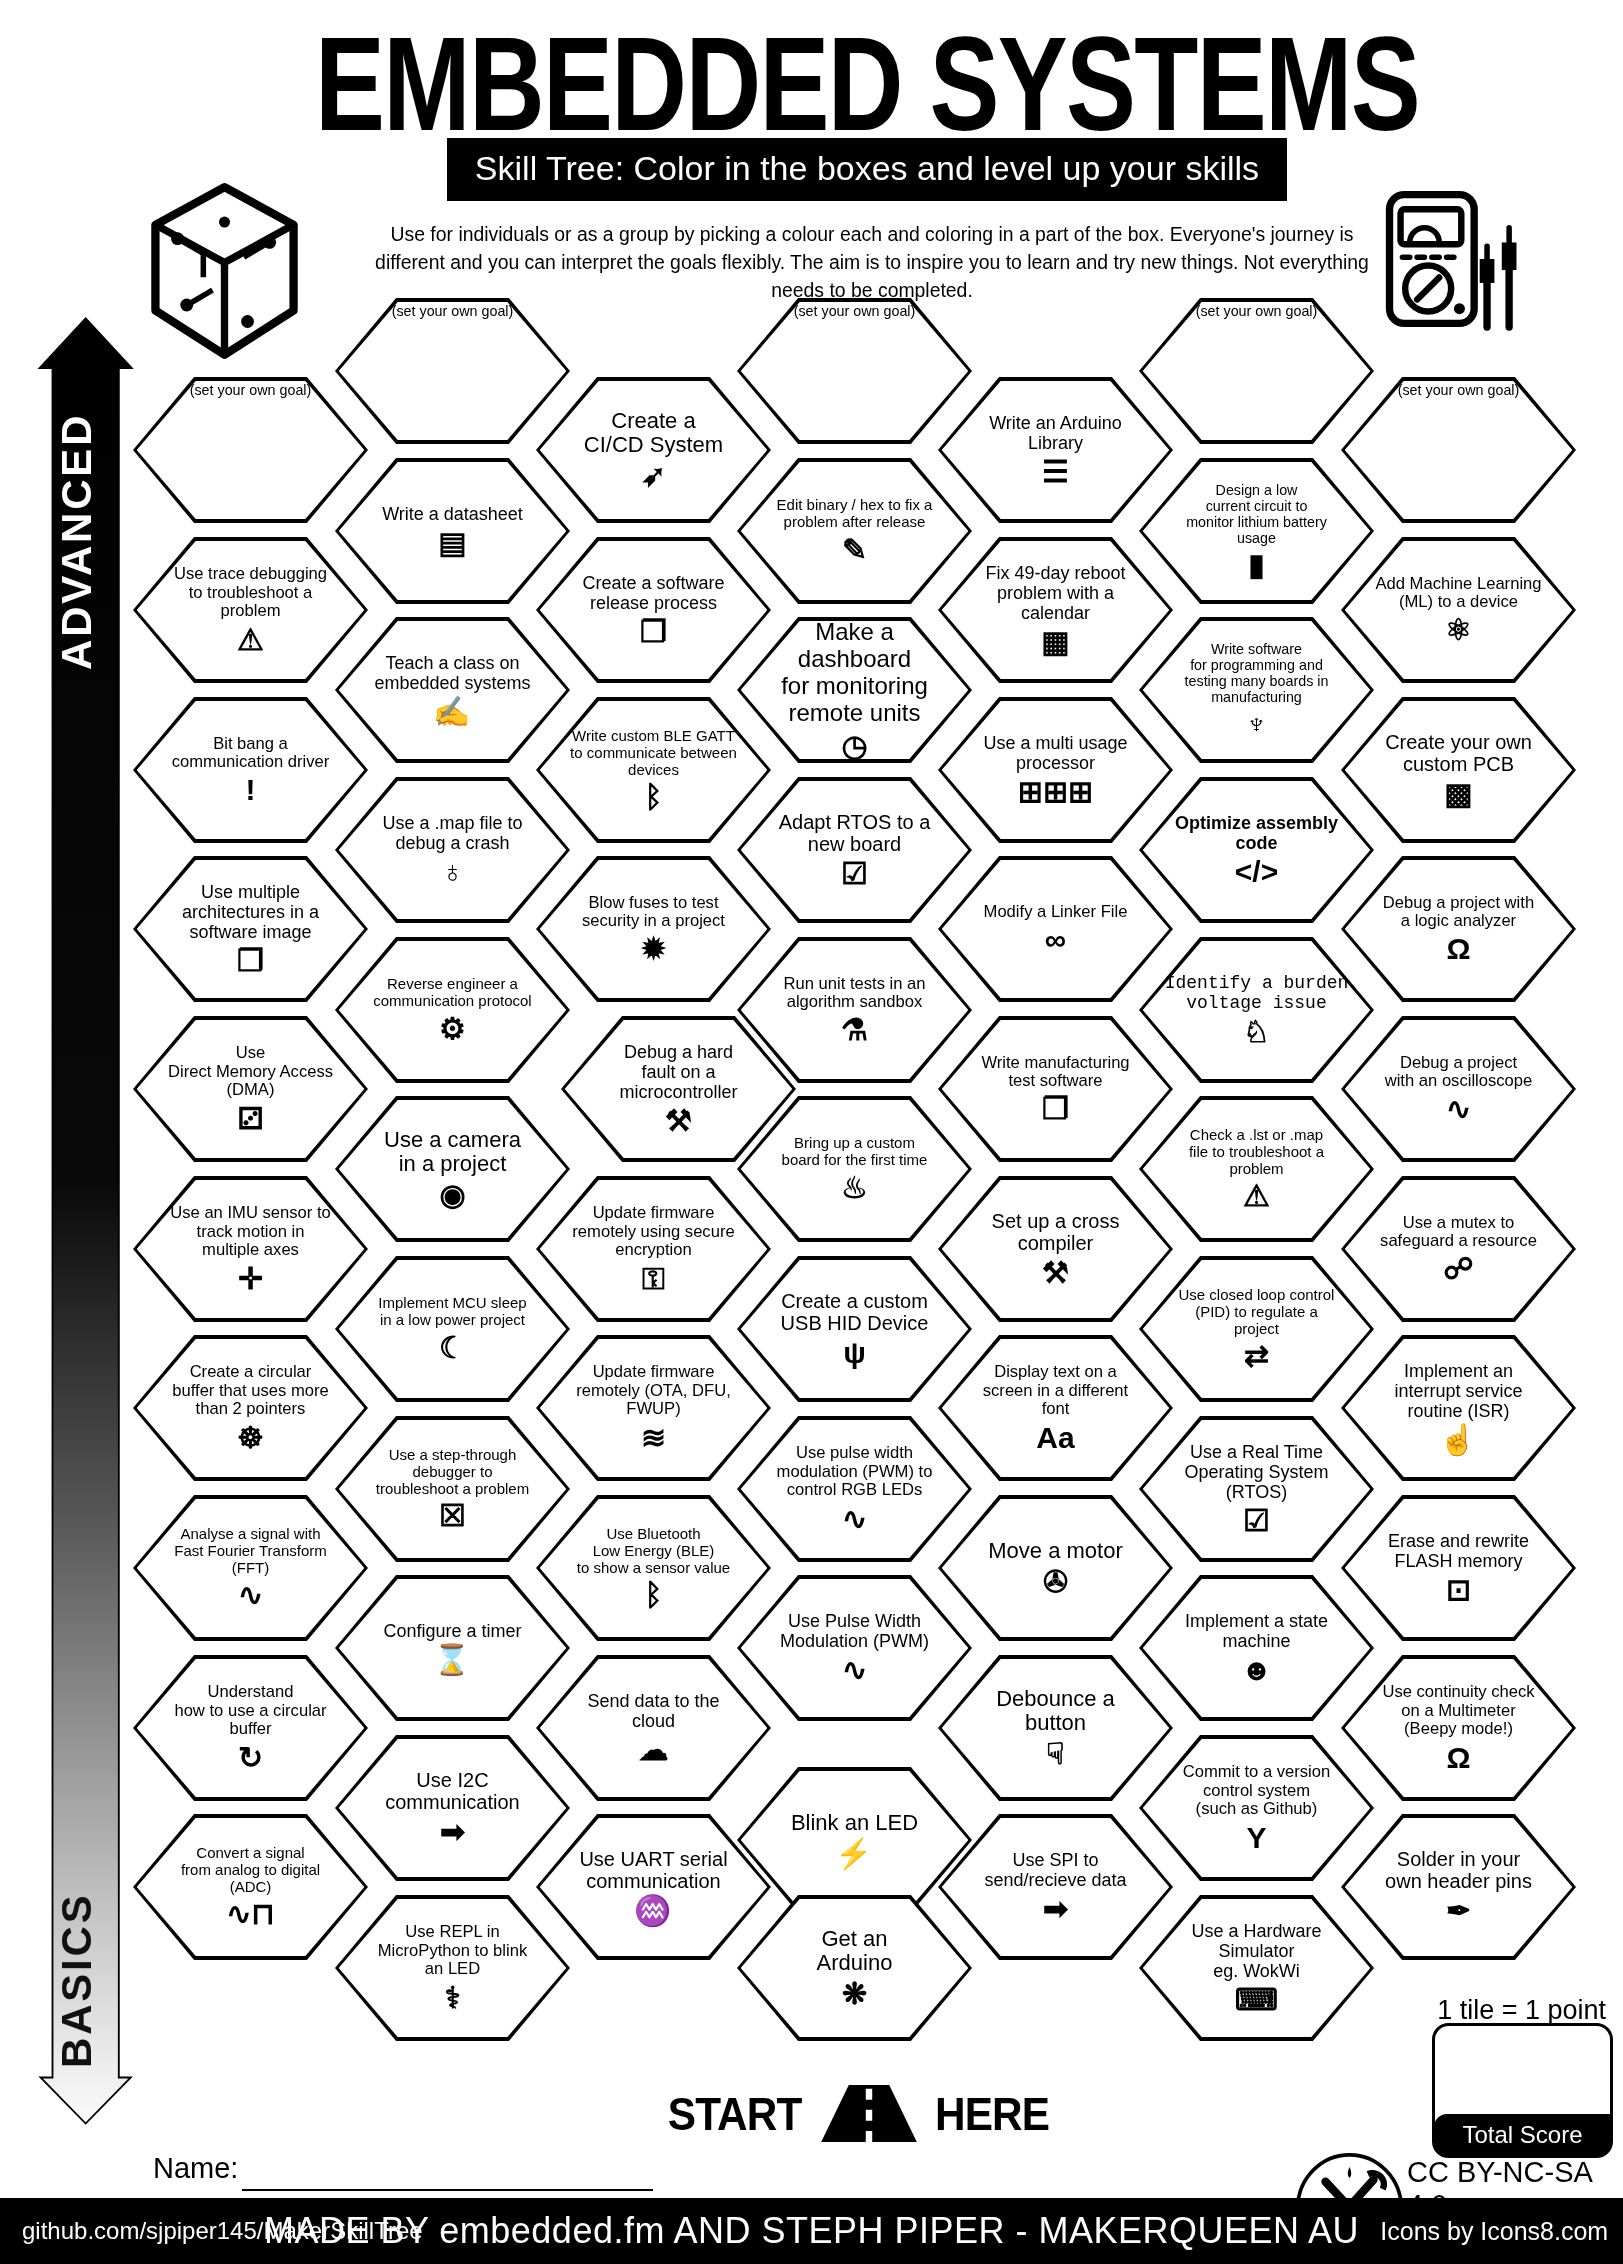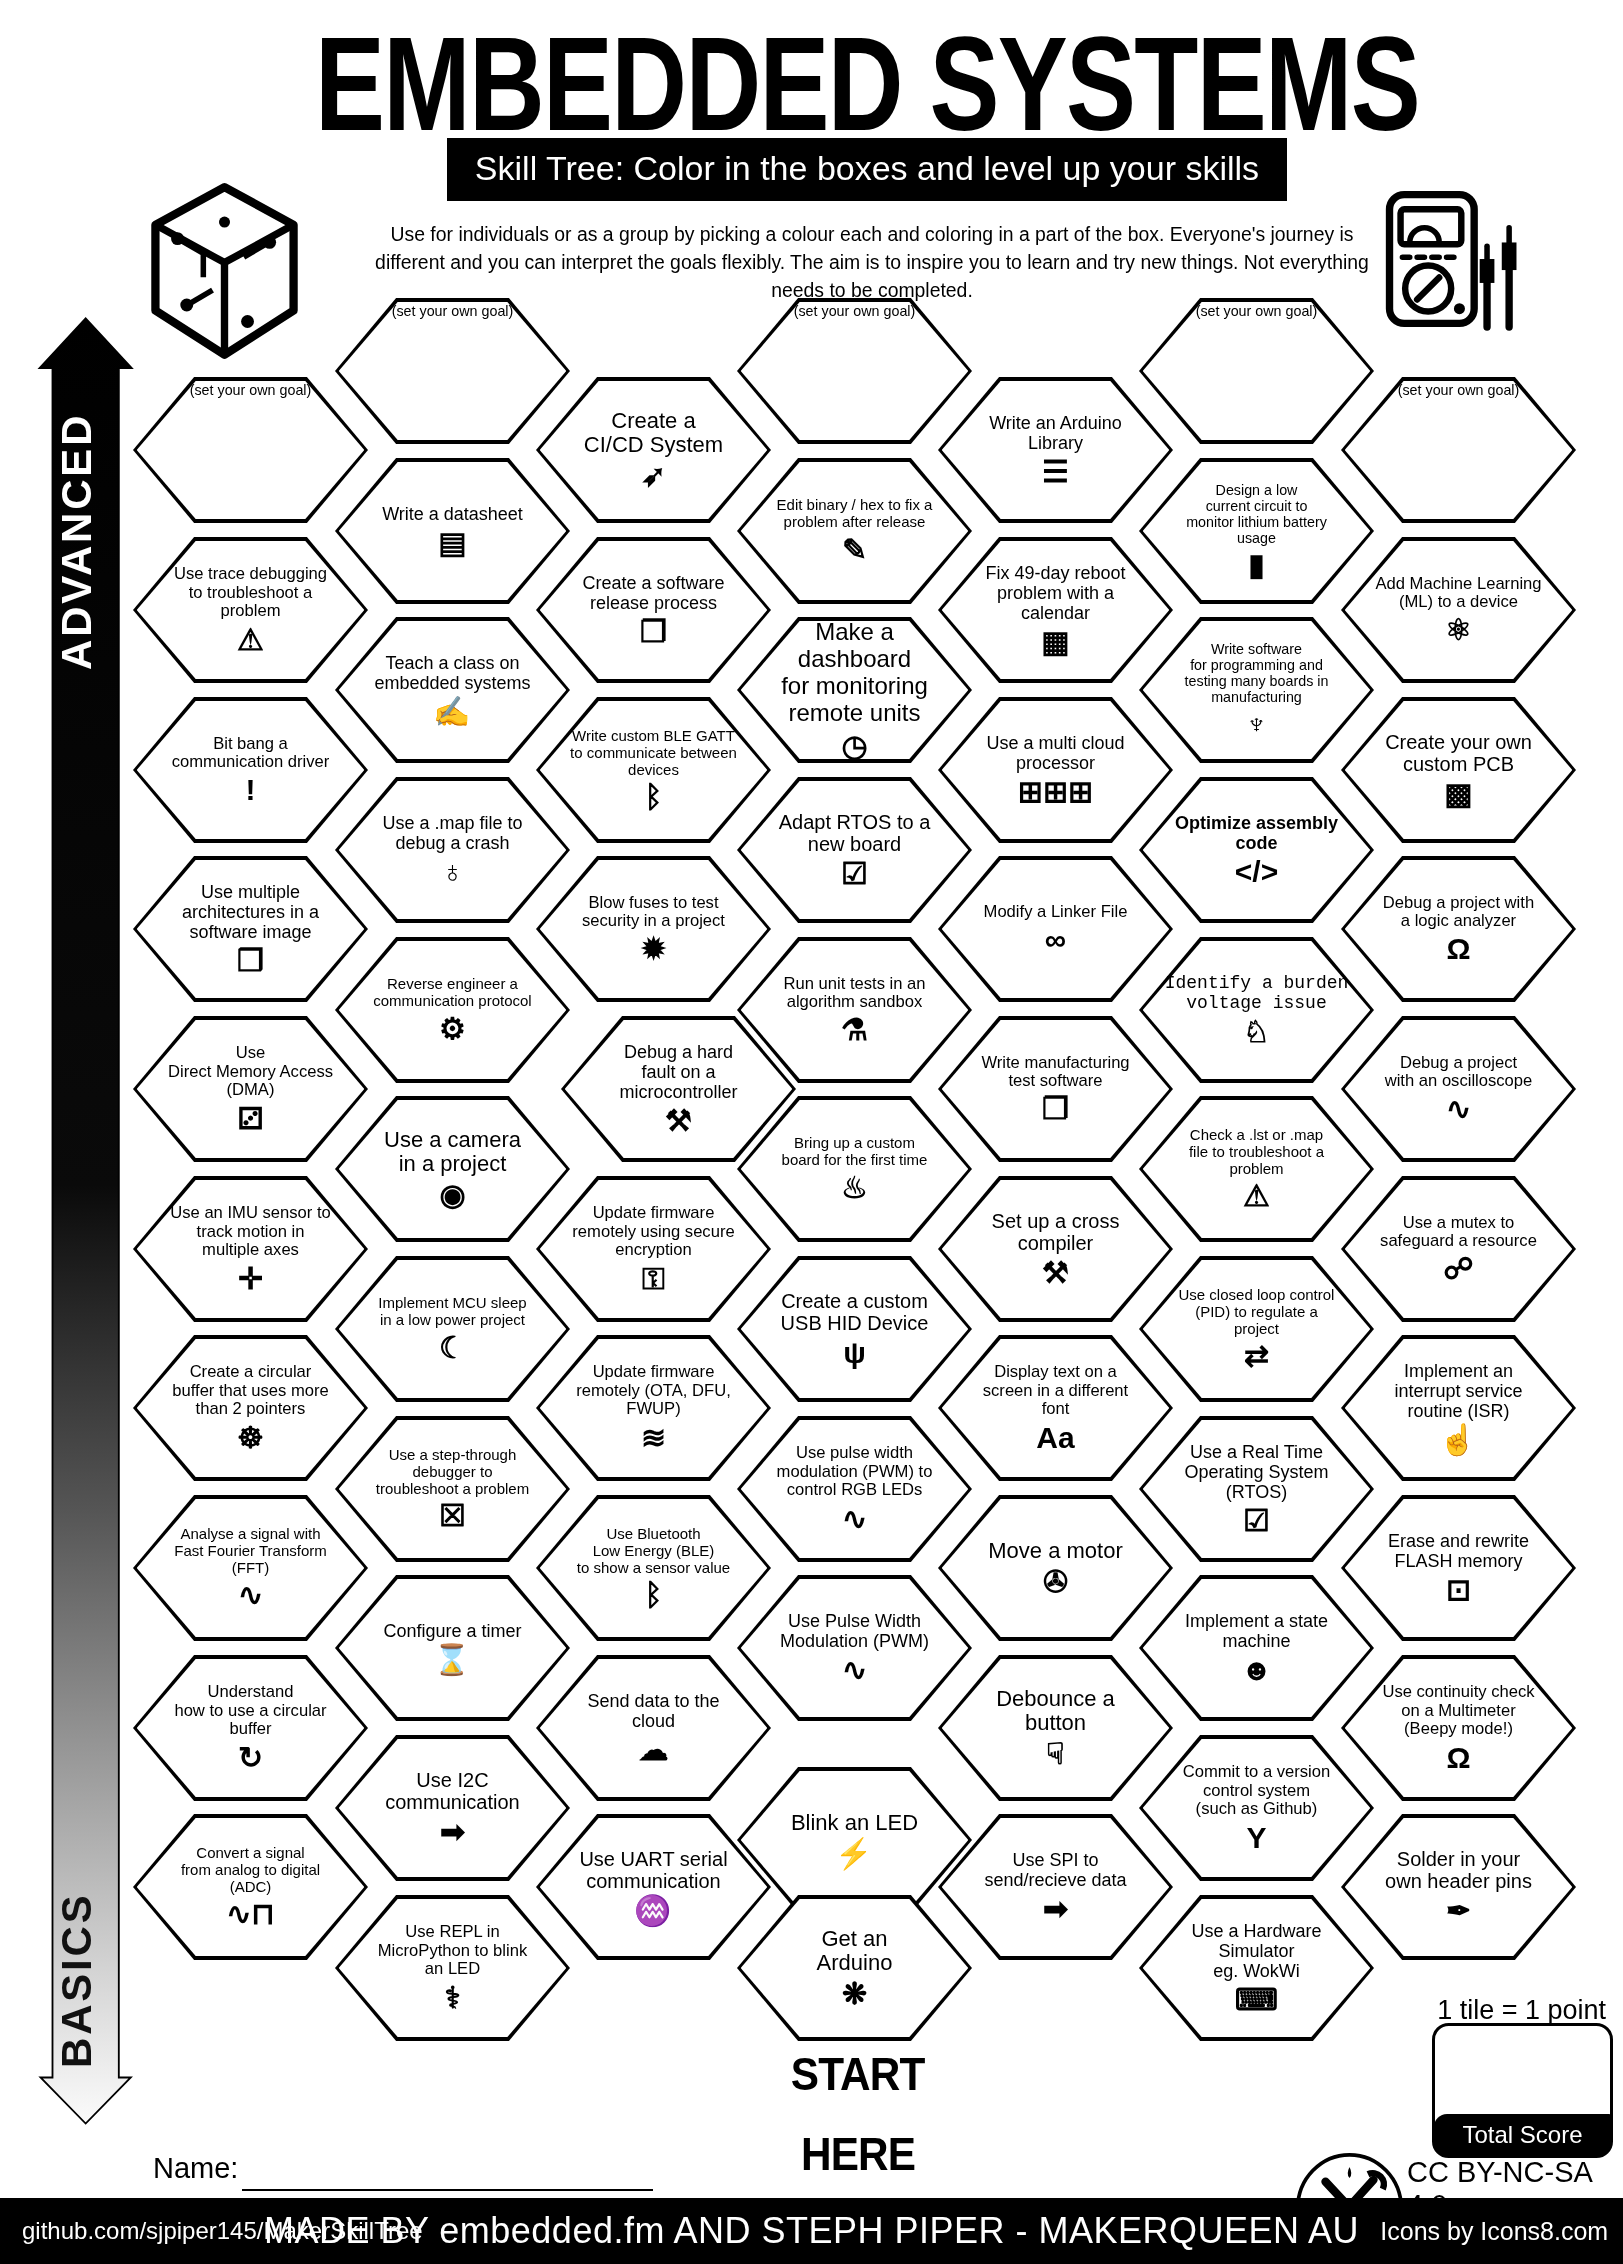--- a/index.html
+++ b/index.html
@@ -33,21 +33,21 @@
          background:#fff; }
   .hex-content { position:absolute; inset:0; display:flex; flex-direction:column;
          align-items:center; justify-content:center; gap:3.7px; text-align:center; }
   .hex-label { white-space:pre-line; line-height:1.12; max-width:196px; font-weight:500; }
   .hex-icon  { line-height:1; font-size:30px; font-weight:700; }
   .hex--goal .hex-content { justify-content:flex-start; padding-top:4.6px; }
   .hex--goal .hex-label { font-size:14.3px; font-weight:400; }
 
   
   #start-here { position:absolute; top:2084px; left:572px; width:572px; height:59px;
-                display:flex; align-items:center; justify-content:center; gap:13px;flex-direction:column; }
+                display:flex; align-items:center; justify-content:center; gap:13px; }
   .start-word { font-size:46px; font-weight:900; transform:scaleX(0.92); letter-spacing:-0.9px; }
   #name-row { position:absolute; left:153px; top:2152px; font-size:29px; }
   #name-line { position:absolute; left:242px; top:2189px; width:411px; border-bottom:2.8px solid #000; }
   #tile-note { position:absolute; left:1338px; width:268px; top:1995px; text-align:right; font-size:27px; }
   #score-box { position:absolute; left:1432px; top:2023px; width:181px; height:135px;
                background:#fff; border:3.7px solid #000; border-radius:16.6px; }
   #score-tab { position:absolute; left:-0.9px; right:-0.9px; bottom:-0.9px; height:42px; background:#000;
                border-radius:13px 1.8px 13px 13px; display:flex; align-items:center; justify-content:center; }
   #score-tab span { color:#fff; font-size:24px; }
   #license-text { position:absolute; left:1407px; top:2156px; font-size:29px; }
@@ -475,21 +475,21 @@
         <div class="hex-content">
           <div class="hex-label" style="font-size: 18px;">Fix 49-day reboot
 problem with a
 calendar</div>
           <div class="hex-icon">▦</div>
         </div>
       </div>
       <div class="hex" style="left: 938px; top: 697px;">
         <div class="hex-fill"></div>
         <div class="hex-content">
-          <div class="hex-label" style="font-size: 18px;">Use a multi cloud
+          <div class="hex-label" style="font-size: 18px;">Use a multi usage
 processor</div>
           <div class="hex-icon">⊞⊞⊞</div>
         </div>
       </div>
       <div class="hex" style="left: 938px; top: 856px;">
         <div class="hex-fill"></div>
         <div class="hex-content">
           <div class="hex-label" style="font-size: 16.6px;">Modify a Linker File</div>
           <div class="hex-icon">∞</div>
         </div>

